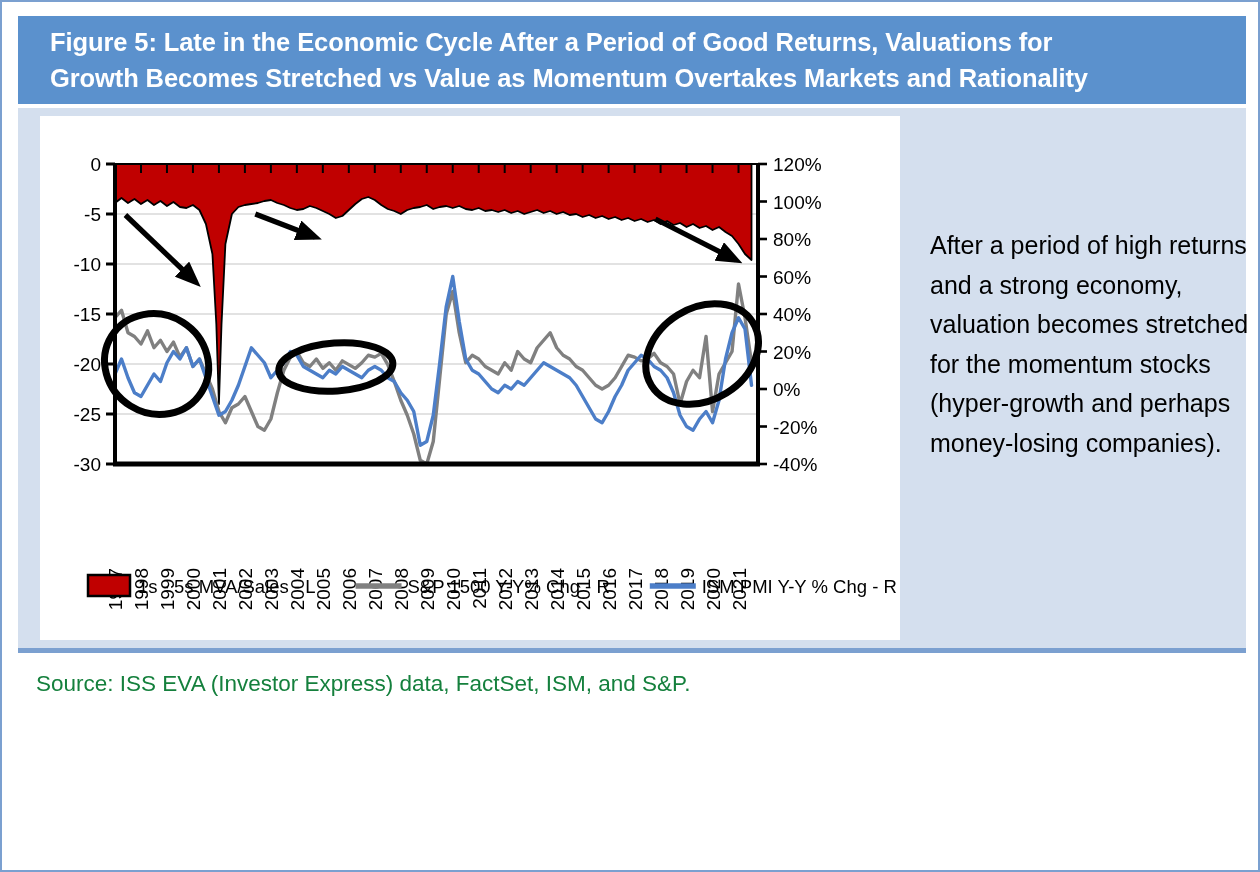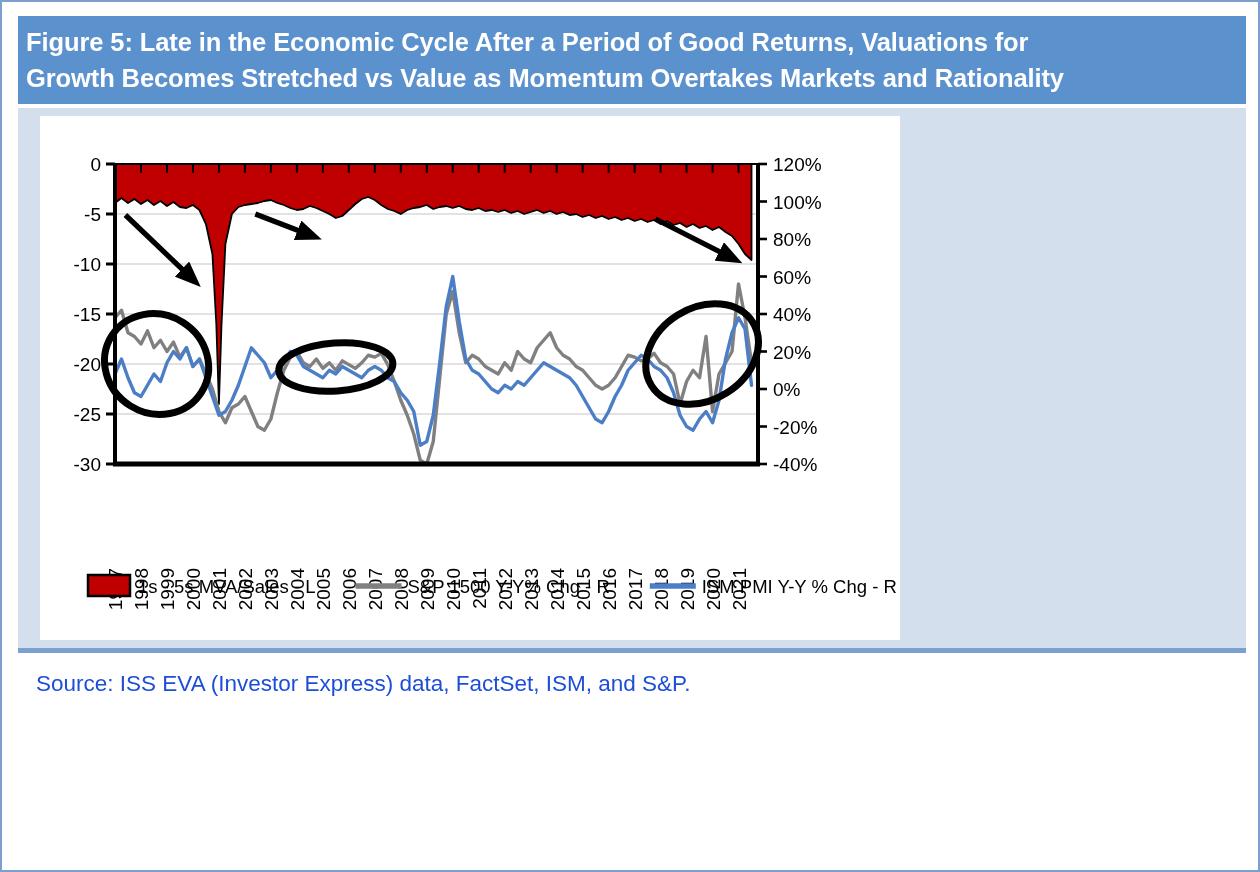--- a/index.html
+++ b/index.html
@@ -13,21 +13,21 @@
     position:absolute;left:0;top:0;width:1260px;height:872px;
     box-sizing:border-box;
     border:2px solid #7ba0d0;
     background:#ffffff;
   }
   
   #title-band{
     position:absolute;left:16px;top:14px;width:1228px;height:88px;
     background:#5b91cd;
     box-sizing:border-box;
-    padding:8px 14px 0 8px;
+    padding:8px 14px 0 32px;
   }
   #title-text{
     color:#ffffff;
     font-size:25.5px;
     font-weight:bold;
     line-height:36px;
     letter-spacing:-0.1px;
     white-space:pre-line;
   }
   
@@ -65,21 +65,21 @@
     line-height:39.5px;
     color:#000000;
   }
   
   #footer{
     position:absolute;left:16px;top:652px;width:1228px;height:204px;
     background:#ffffff;
     box-sizing:border-box;
     padding:12px 16px 0 18px;
   }
-  #footer p{margin:0 0 2px 0;font-size:22.5px;line-height:36px;color:#1d4ed8;}
+  #footer p{margin:0 0 2px 0;font-size:22.5px;line-height:36px;color:#15803d;}
   .src-sep{position:absolute;left:16px;top:646px;width:1228px;height:5px;background:#7ba0d0;}
 </style>
 </head>
 <body>
 
 <div id="figure">
 
   <div id="title-band">
     <div id="title-text">Figure 5: Late in the Economic Cycle After a Period of Good Returns, Valuations for
 Growth Becomes Stretched vs Value as Momentum Overtakes Markets and Rationality</div>
@@ -203,20 +203,21 @@
             <rect x="48" y="459" width="42" height="21" fill="#c00000" stroke="#000" stroke-width="2.5"></rect>
             <text x="98" y="477" class="legend-text" text-anchor="start">1s - 5s MVA/Sales - L</text>
             <line x1="315.53125" y1="470" x2="361.53125" y2="470" stroke="#808080" stroke-width="5.5"></line>
             <text x="367.53125" y="477" class="legend-text" text-anchor="start">S&amp;P 1500 Y-Y% Chg - R</text>
             <line x1="609.796875" y1="470" x2="655.796875" y2="470" stroke="#4c7ec8" stroke-width="5.5"></line>
             <text x="661.796875" y="477" class="legend-text" text-anchor="start">ISM PMI Y-Y % Chg - R</text>
           </svg>
       </div>
     </div>
 
+    <div id="annotation">After a period of high returns and a strong economy, valuation becomes stretched for the momentum stocks (hyper-growth and perhaps money-losing companies).</div>
   </div>
 
   <div class="src-sep"></div>
 
   <div id="footer">
     <p>Source: ISS EVA (Investor Express) data, FactSet, ISM, and S&amp;P.</p>
   </div>
 
 </div>
 

